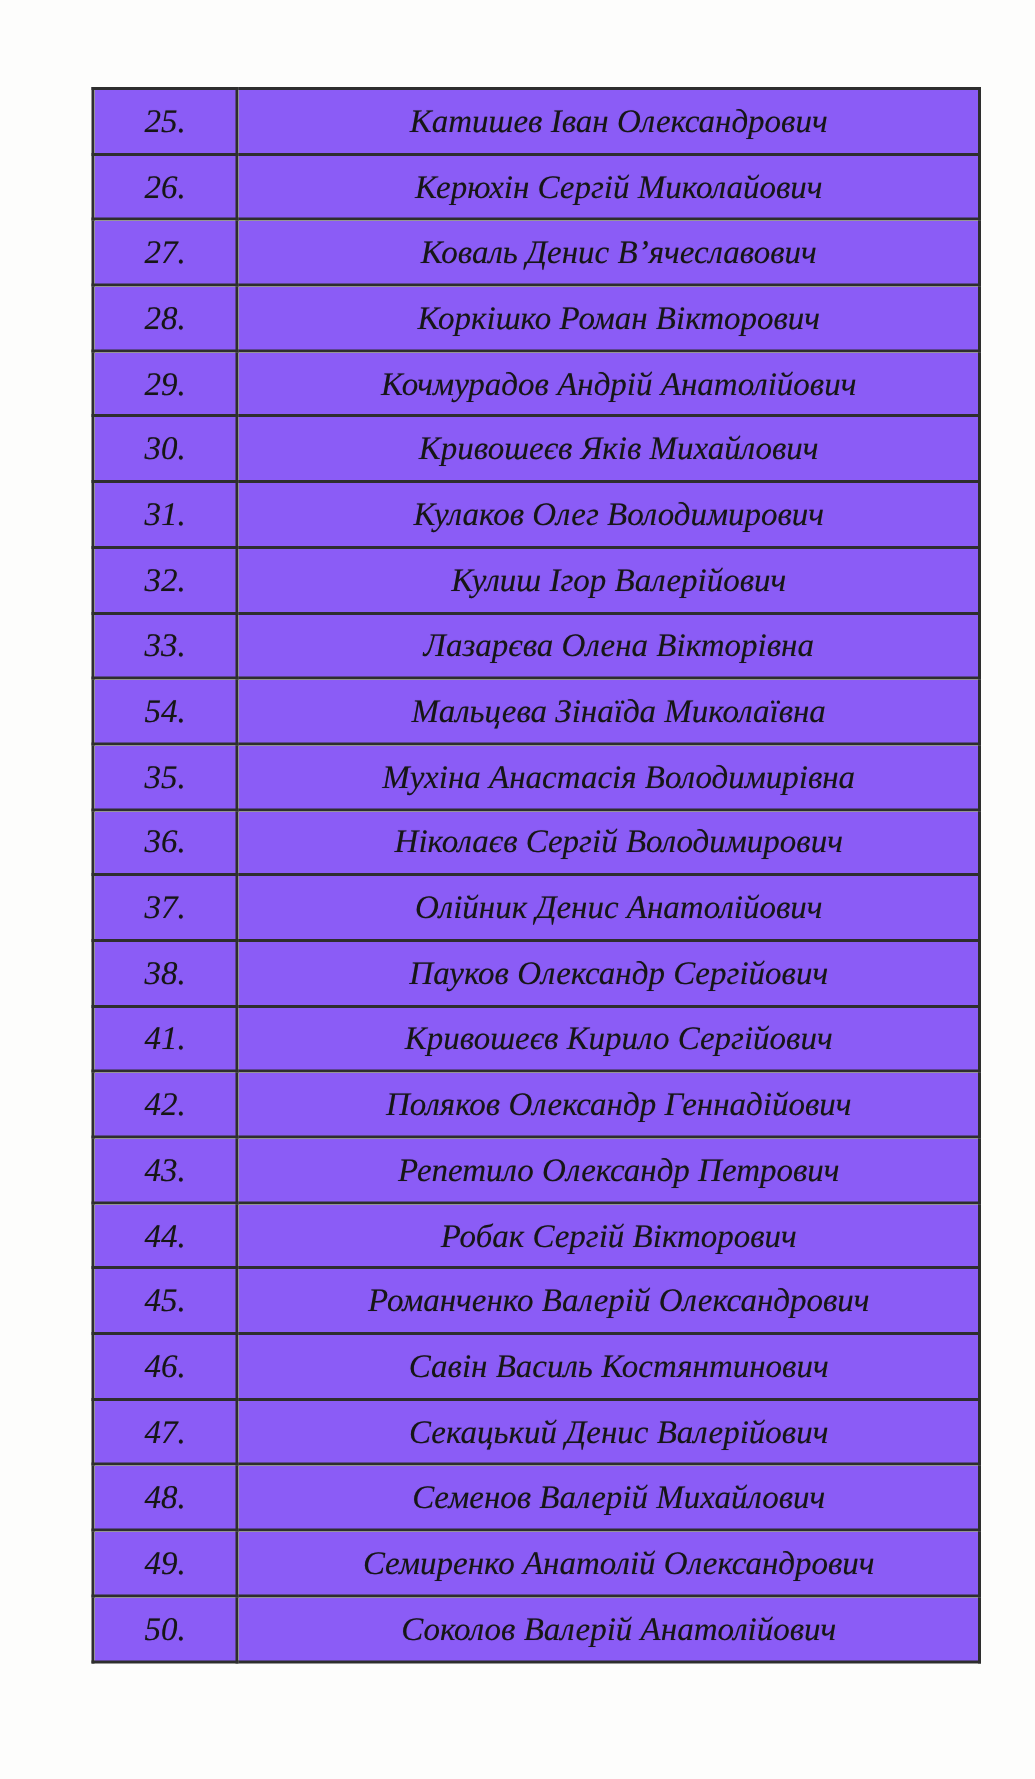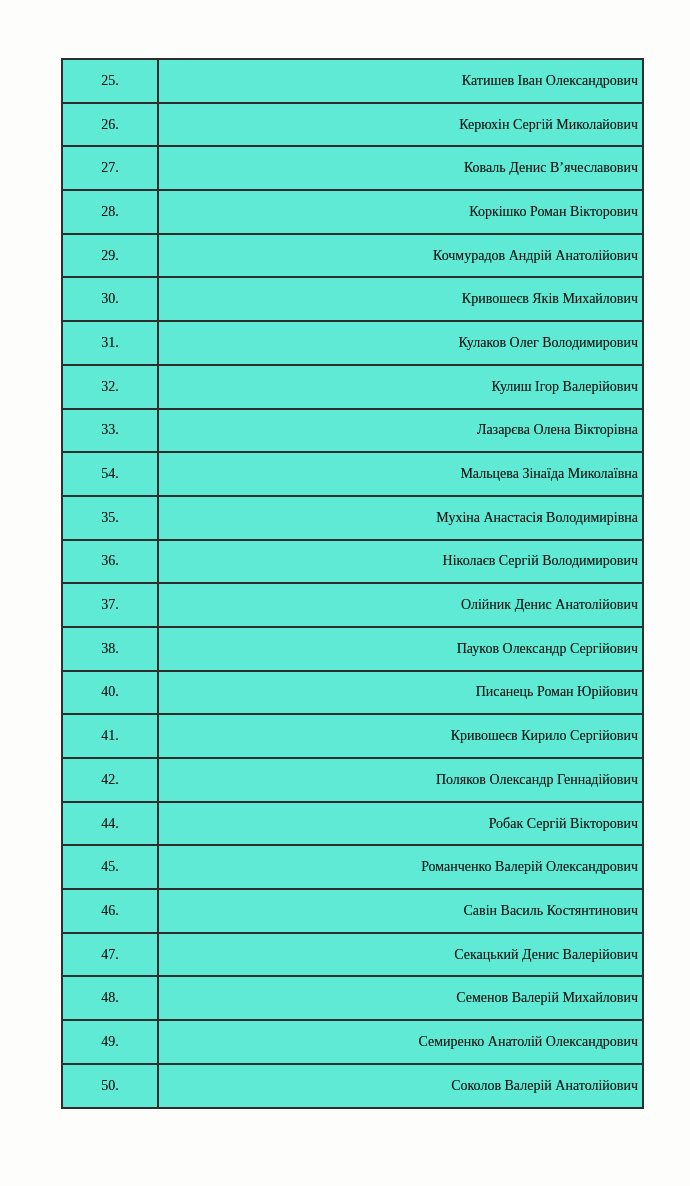--- a/index.html
+++ b/index.html
@@ -24,36 +24,37 @@
     left: 61px;
     top: 58px;
     width: 565px;
     border-collapse: collapse;
     table-layout: fixed;
   }
   table.roster td {
     border: 2px solid var(--border-color, #2e2e2e);
     height: 41.7px;
     vertical-align: middle;
-    font-size: 14px;
+    font-size: 22px;
     color: var(--text-color, #161616);
-    background: #5eead4;
+    background: #8b5cf6;
     text-shadow: 0 0 0.5px rgba(20, 20, 20, 0.45);
     white-space: nowrap;
     overflow: hidden;
+    font-style: italic;
   }
   td.num-cell {
     width: 94px;
     text-align: center;
     padding: 0;
   }
   td.name-cell {
     width: 471px;
-    text-align: right;
-    padding: 0 4px 0 8px;
+    text-align: center;
+    padding: 0 4px 0 18px;
   }
 </style>
 </head>
 <body style="background: rgb(253, 253, 252);">
 
 <div class="page">
   <table class="roster">
     <tbody>
   <tr>
     <td class="num-cell">25.</td>
@@ -119,35 +120,35 @@
     <td class="num-cell">37.</td>
     <td class="name-cell">Олійник Денис Анатолійович</td>
   </tr>
 
   <tr>
     <td class="num-cell">38.</td>
     <td class="name-cell">Пауков Олександр Сергійович</td>
   </tr>
 
 
-  <tr>
-    <td class="num-cell">40.</td>
-    <td class="name-cell">Писанець Роман Юрійович</td>
-  </tr>
 
   <tr>
     <td class="num-cell">41.</td>
     <td class="name-cell">Кривошеєв Кирило Сергійович</td>
   </tr>
 
   <tr>
     <td class="num-cell">42.</td>
     <td class="name-cell">Поляков Олександр Геннадійович</td>
   </tr>
 
+  <tr>
+    <td class="num-cell">43.</td>
+    <td class="name-cell">Репетило Олександр Петрович</td>
+  </tr>
 
   <tr>
     <td class="num-cell">44.</td>
     <td class="name-cell">Робак Сергій Вікторович</td>
   </tr>
 
   <tr>
     <td class="num-cell">45.</td>
     <td class="name-cell">Романченко Валерій Олександрович</td>
   </tr>

